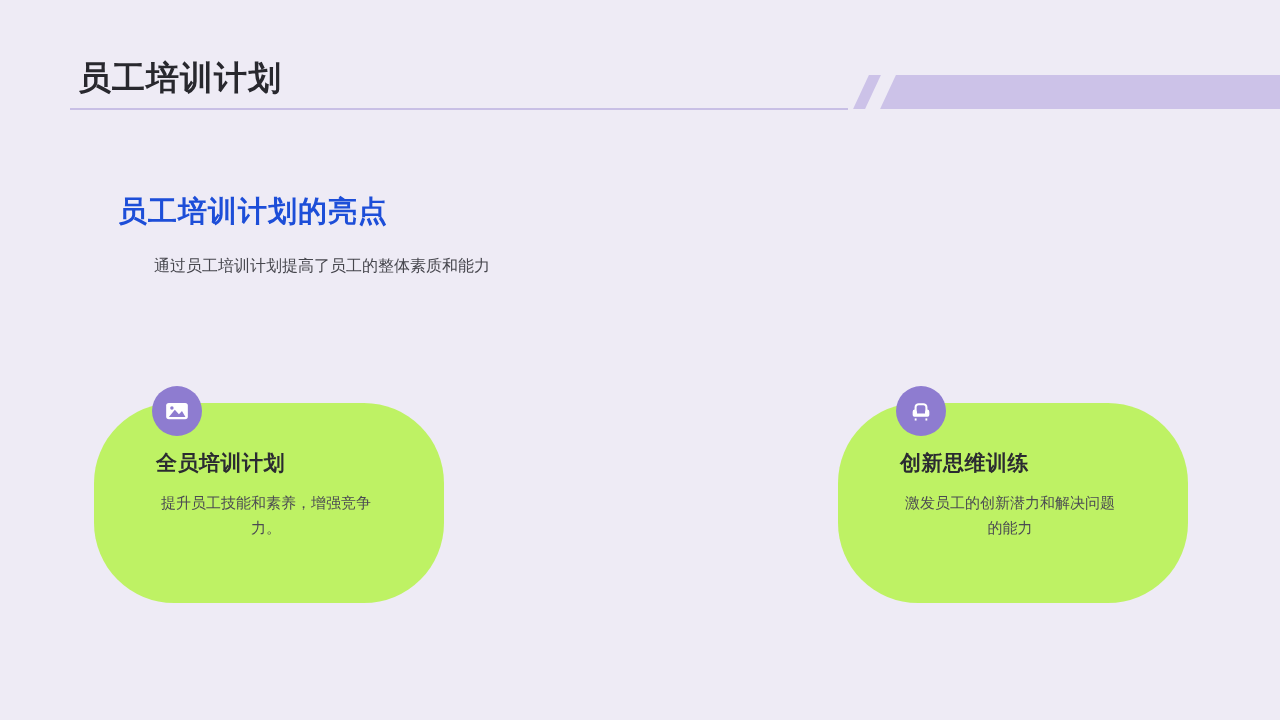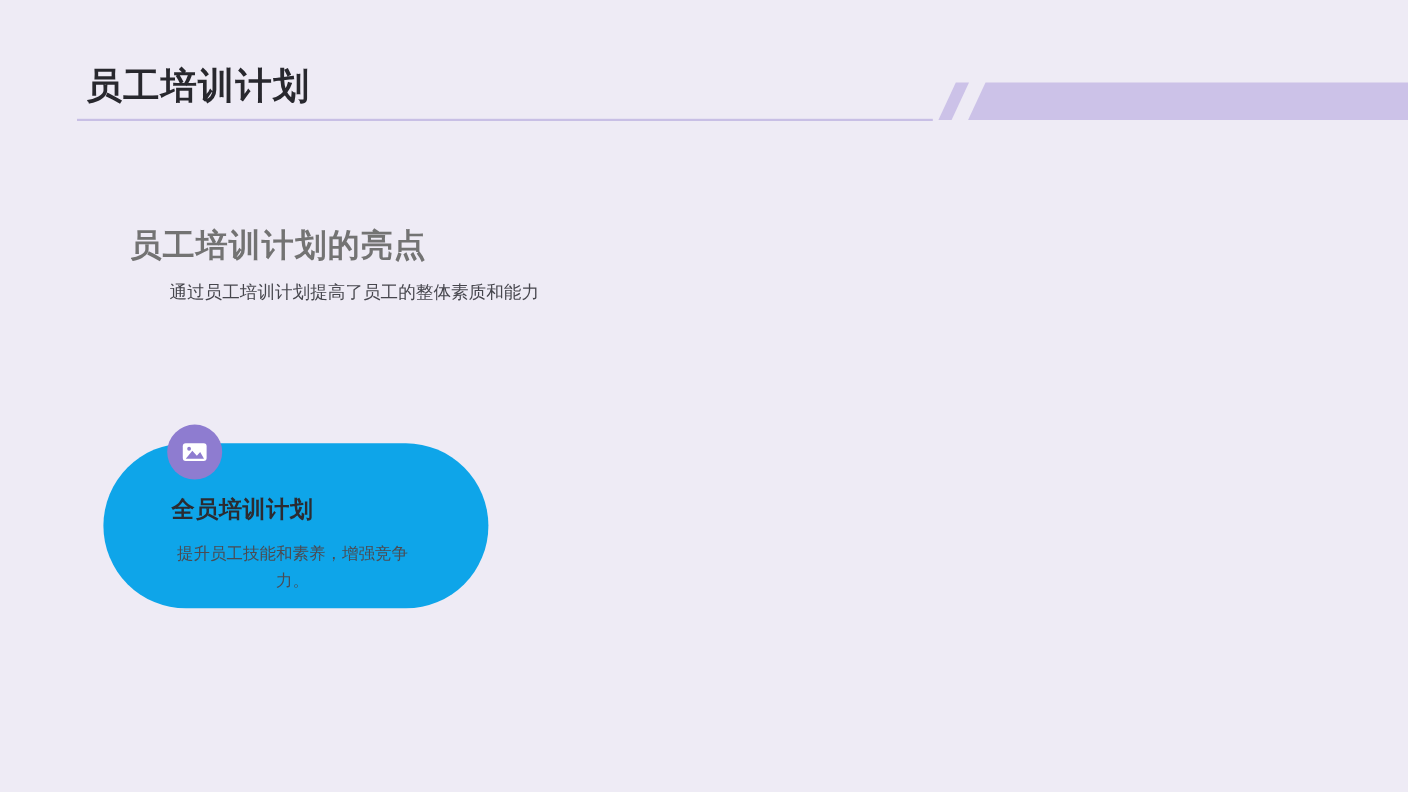--- a/index.html
+++ b/index.html
@@ -50,43 +50,44 @@
     width: 404px;
     height: 34px;
     background: #CCC2E8;
     transform: skewX(-25deg);
   }
 
   
   .section-heading {
     position: absolute;
     left: 118px;
-    top: 204px;
+    top: 192px;
     font-size: 29px;
     font-weight: 900;
-    color: #737373;
+    color: #1d4ed8;
     letter-spacing: 1px;
   }
   .section-subheading {
     position: absolute;
     left: 118px;
     top: 256px;
     font-size: 16px;
     color: #46464D;
     margin-left: 36px;
   }
 
   
   .card {
     position: absolute;
     top: 403px;
     width: 350px;
-    height: 150px;
-    background: #0ea5e9;
+    height: 200px;
+    background: #bef264;
     border-radius: 80px;
+    font-family: Liberation Serif, serif;
   }
   .card-1 { left: 94px; }
   .card-2 { left: 466px; }
   .card-3 { left: 838px; }
 
   .icon-circle {
     position: absolute;
     top: -17px;
     left: 58px;
     width: 50px;
@@ -138,14 +139,26 @@
         <rect x="2" y="4.5" width="20" height="15" rx="2.5" fill="#FFFFFF"></rect>
         <circle cx="7.3" cy="9.2" r="1.6" fill="#8E7CD0"></circle>
         <path d="M4.5 17.5 L10 10.8 L13.8 15 L16.6 12 L19.8 17.5 Z" fill="#8E7CD0"></path>
       </svg>
     </div>
     <div class="card-title">全员培训计划</div>
     <div class="card-desc">提升员工技能和素养，增强竞争力。</div>
   </div>
 
 
+  <div class="card card-3">
+    <div class="icon-circle">
+      <svg width="26" height="26" viewBox="0 0 24 24">
+        <path d="M7 11.5 V8.5 A2.8 2.8 0 0 1 9.8 5.7 h4.4 A2.8 2.8 0 0 1 17 8.5 V11.5" fill="none" stroke="#FFFFFF" stroke-width="1.9"></path>
+        <path d="M4.3 12.6 a2 2 0 0 1 4 0 v1.6 h7.4 v-1.6 a2 2 0 0 1 4 0 v3 a1.6 1.6 0 0 1 -1.6 1.6 h-12.2 a1.6 1.6 0 0 1 -1.6 -1.6 Z" fill="#FFFFFF"></path>
+        <rect x="6.2" y="18.8" width="1.7" height="2" fill="#FFFFFF"></rect>
+        <rect x="16.1" y="18.8" width="1.7" height="2" fill="#FFFFFF"></rect>
+      </svg>
+    </div>
+    <div class="card-title">创新思维训练</div>
+    <div class="card-desc">激发员工的创新潜力和解决问题的能力</div>
+  </div>
 
 </div>
 
 </body></html>

